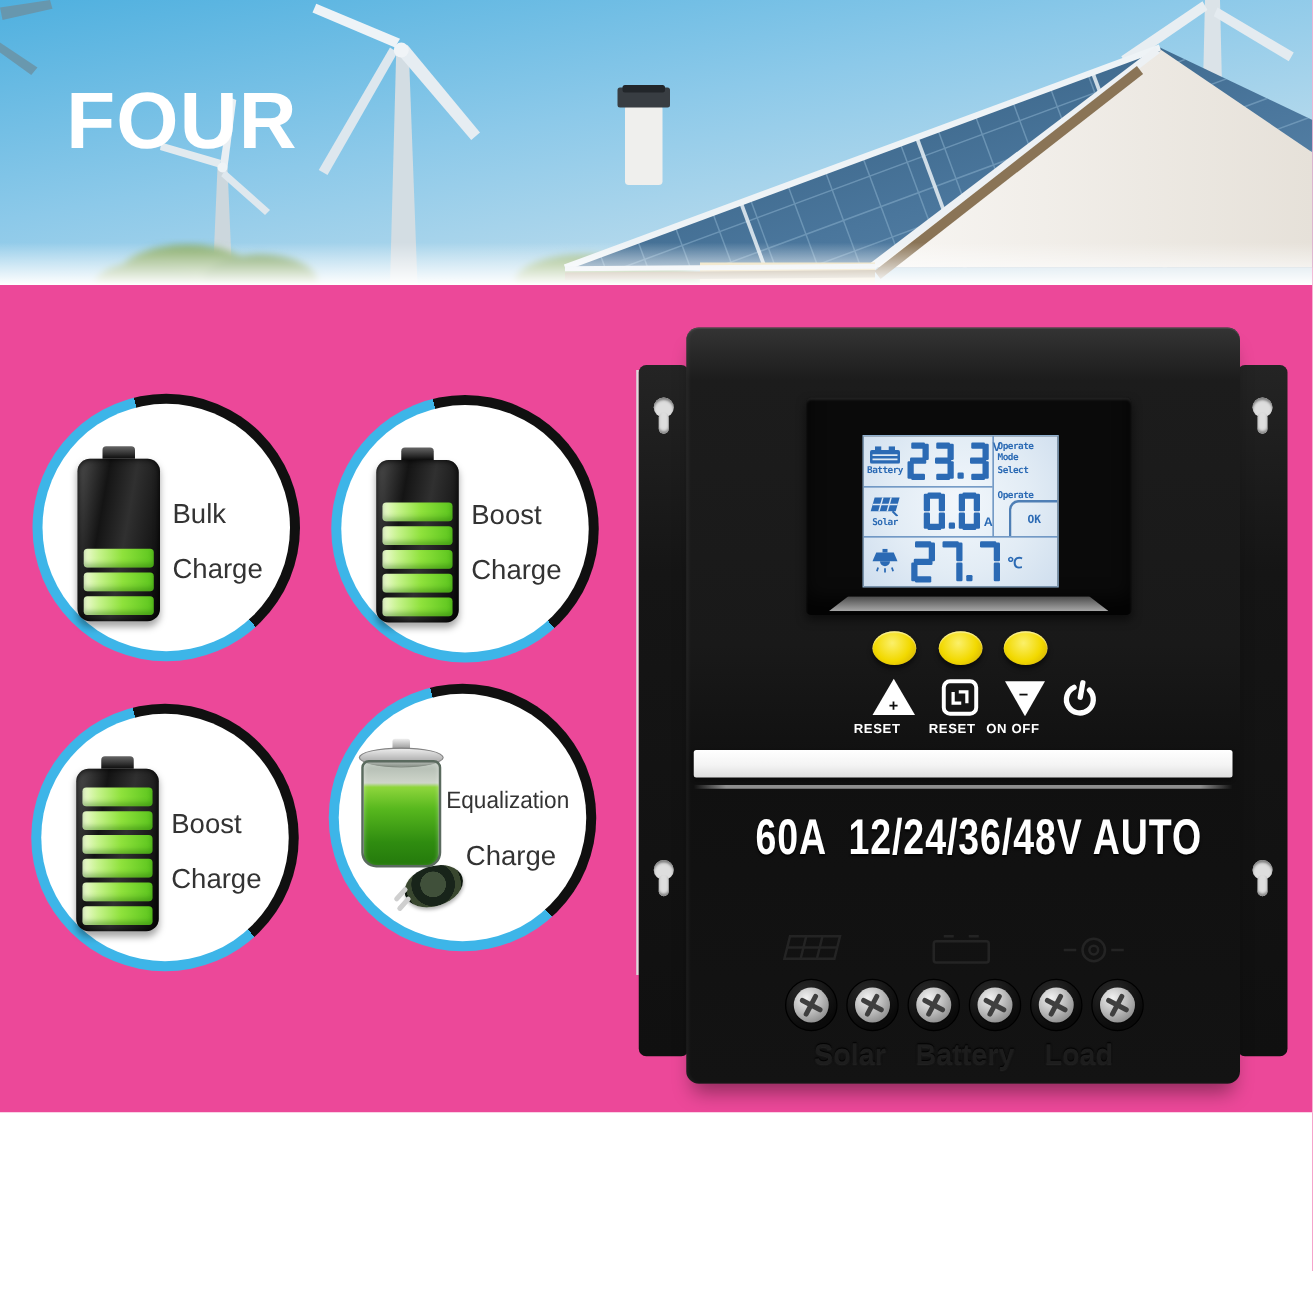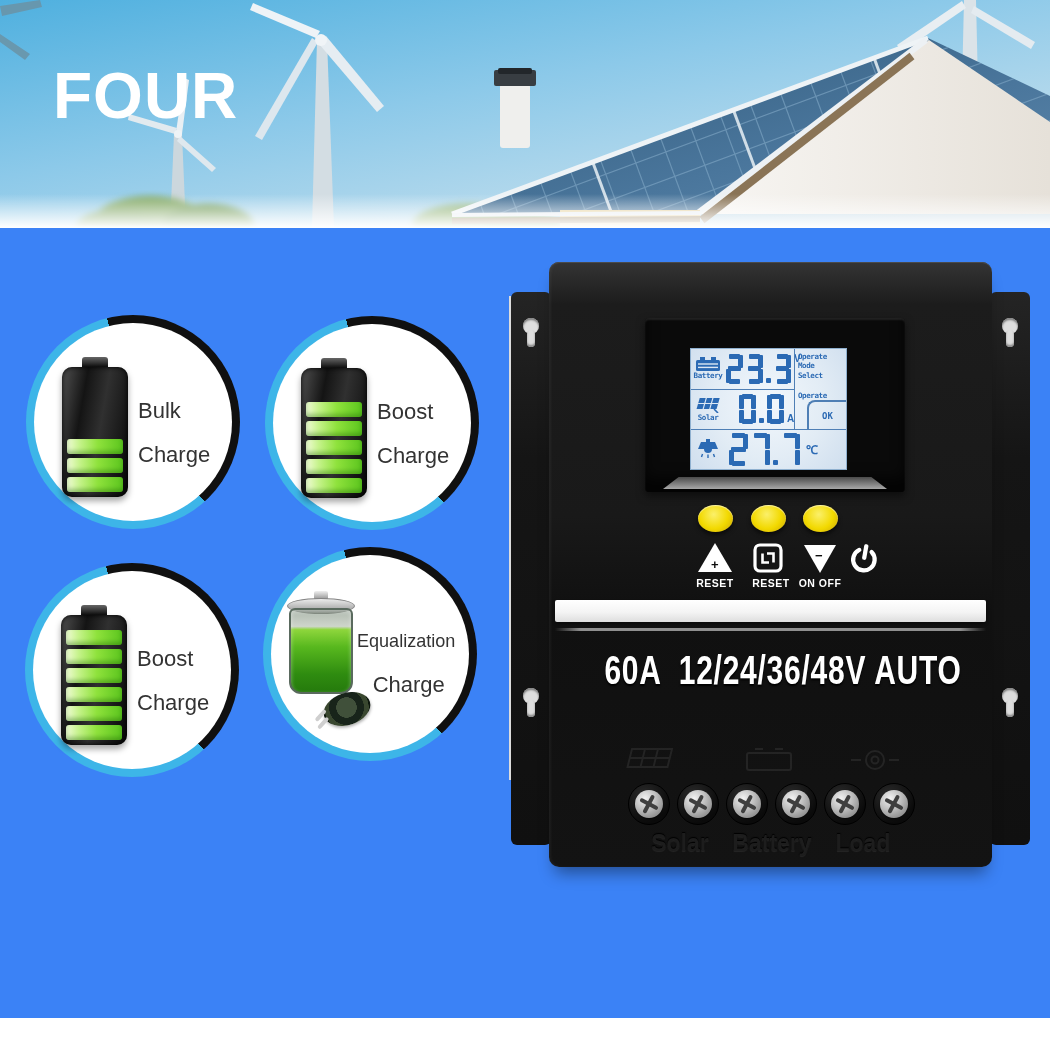--- a/index.html
+++ b/index.html
@@ -1,16 +1,16 @@
 <!DOCTYPE html>
 <html><head>
 <meta charset="utf-8">
 <style>
   html,body{margin:0;padding:0;background:#fff;}
-  #app{position:relative;width:1050px;height:1018px;background:#3b82f6;overflow:hidden;
+  #app{position:relative;width:1050px;height:890px;background:#ec4899;overflow:hidden;
        font-family:"Liberation Sans", sans-serif;}
   
   .header{position:absolute;left:0;top:0;width:1050px;height:228px;overflow:hidden;}
   .header svg{display:block;}
   .title{position:absolute;color:#fff;font-weight:bold;letter-spacing:1px;line-height:1;}
   .title-1{left:53px;top:64px;font-size:64px;}
   .title-2{left:53px;top:163px;font-size:64px;}
   
   .stage{position:absolute;width:214px;height:214px;}
   .ring{position:absolute;inset:0;border-radius:50%;
@@ -106,21 +106,21 @@
   .btn-oval{position:absolute;top:243px;width:35px;height:27px;border-radius:50%;
      background:radial-gradient(circle at 45% 35%,#fbf06a 0%,#f2d900 55%,#c9a40a 100%);
      box-shadow:0 3px 4px rgba(0,0,0,.55), inset 0 1px 1px rgba(255,255,255,.6);}
   .ov1{left:149px;} .ov2{left:202px;} .ov3{left:254px;}
   
   .tri-up{position:absolute;width:0;height:0;border-left:17px solid transparent;border-right:17px solid transparent;border-bottom:29px solid #fff;top:281px;}
   .tri-dn{position:absolute;width:0;height:0;border-left:16px solid transparent;border-right:16px solid transparent;border-top:28px solid #fff;top:283px;}
   .tri-sign{position:absolute;color:#0d0d0d;font-weight:bold;font-size:13px;line-height:1;}
   .menu-ico{position:absolute;left:204px;top:281px;}
   .power-ico{position:absolute;left:298px;top:282px;transform:rotate(10deg);}
-  .btn-label{position:absolute;top:315px;color:#fff;font-weight:bold;font-size:10.5px;letter-spacing:.5px;text-align:center;}
+  .btn-label{position:absolute;top:315px;color:#fff;font-weight:bold;font-size:10.5px;letter-spacing:.5px;}
   .lb1{left:134px;width:64px;} .lb2{left:194px;width:56px;} .lb3{left:240px;width:62px;}
   
   .stripe{position:absolute;left:6px;right:6px;top:338px;height:22px;border-radius:2px;
      background:linear-gradient(180deg,#ffffff 0%,#f4f4f4 55%,#dedede 100%);box-shadow:0 2px 3px rgba(0,0,0,.4);}
   .stripe-line{position:absolute;left:6px;right:6px;top:366px;height:2.5px;
      background:linear-gradient(90deg,rgba(140,140,140,0),#8f8f8f 6%,#8f8f8f 94%,rgba(140,140,140,0));}
   .rating{position:absolute;left:0;top:386px;width:100%;text-align:center;color:#fff;font-weight:bold;font-size:40px;
      white-space:pre;transform:scaleX(.75);transform-origin:center;letter-spacing:1px;text-shadow:0 2px 2px #000;}
   
   .emb-icons{position:absolute;left:0;top:483px;width:100%;opacity:.9;}

